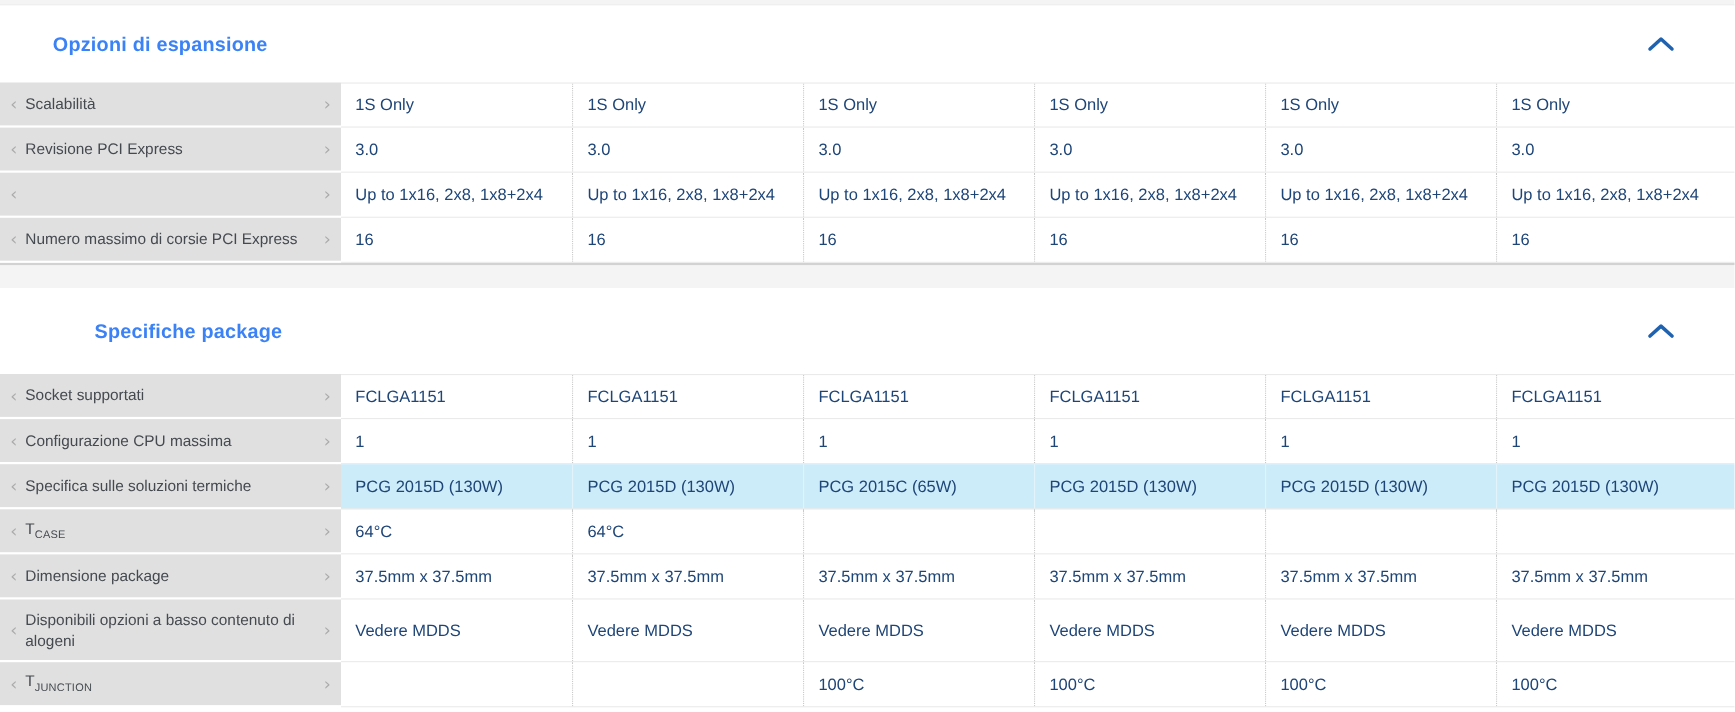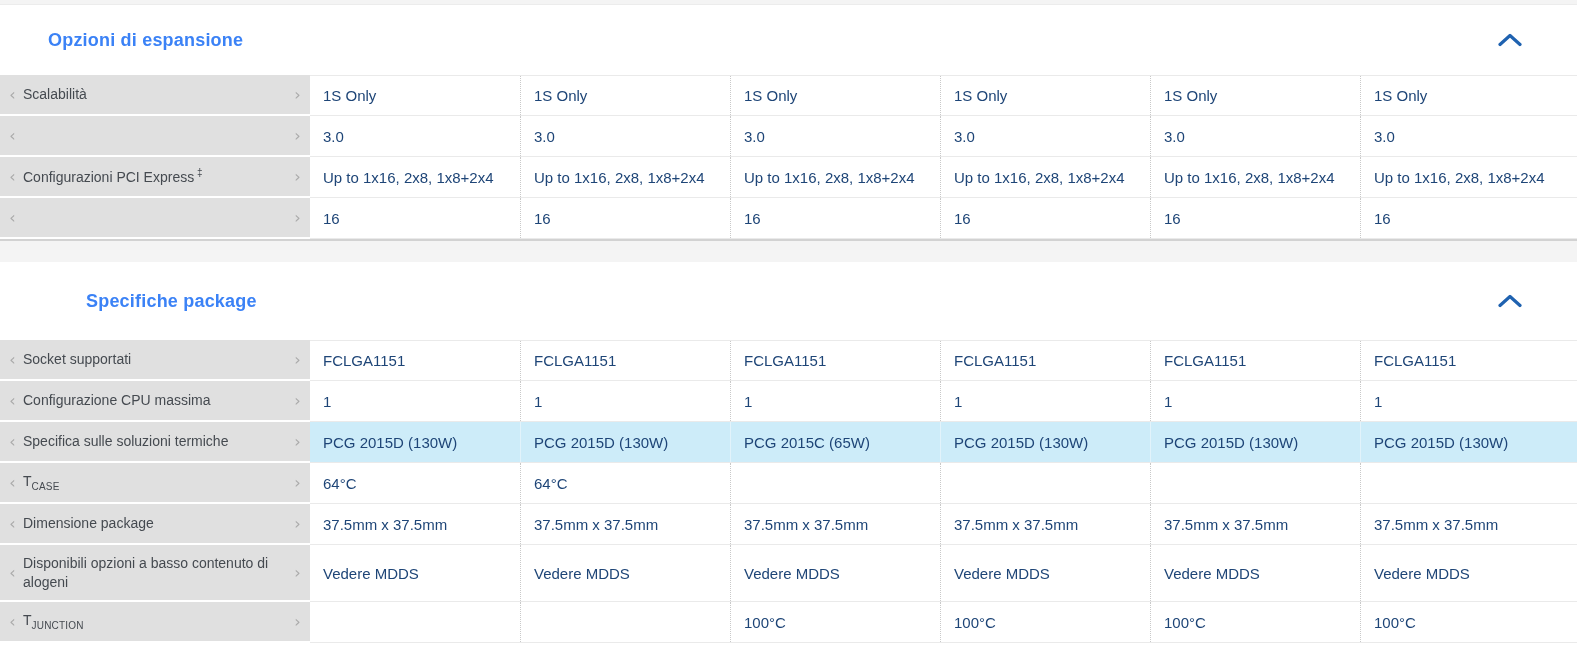--- a/index.html
+++ b/index.html
@@ -69,51 +69,52 @@
           <div class="value-cell">1S Only</div>
           <div class="value-cell">1S Only</div>
           <div class="value-cell">1S Only</div>
           <div class="value-cell">1S Only</div>
         </div>
   </div>
 
   <div class="spec-row">
     <div class="label-cell">
       <span class="nav-arrow">‹</span>
-      <span class="nav-arrow">›</span>
-    </div>
-    <div class="values">
-          <div class="value-cell">3.0</div>
-          <div class="value-cell">3.0</div>
-          <div class="value-cell">3.0</div>
-          <div class="value-cell">3.0</div>
-          <div class="value-cell">3.0</div>
-          <div class="value-cell">3.0</div>
-        </div>
-  </div>
-
-  <div class="spec-row">
-    <div class="label-cell">
-      <span class="nav-arrow">‹</span>
-      <span class="label-text"><span>Configurazioni PCI Express</span><sup> ‡</sup></span>
-      <span class="nav-arrow">›</span>
-    </div>
-    <div class="values">
-          <div class="value-cell">Up to 1x16, 2x8, 1x8+2x4</div>
-          <div class="value-cell">Up to 1x16, 2x8, 1x8+2x4</div>
-          <div class="value-cell">Up to 1x16, 2x8, 1x8+2x4</div>
-          <div class="value-cell">Up to 1x16, 2x8, 1x8+2x4</div>
-          <div class="value-cell">Up to 1x16, 2x8, 1x8+2x4</div>
-          <div class="value-cell">Up to 1x16, 2x8, 1x8+2x4</div>
-        </div>
-  </div>
-
-  <div class="spec-row">
-    <div class="label-cell">
-      <span class="nav-arrow">‹</span>
+      <span class="label-text"><span>Revisione PCI Express</span></span>
+      <span class="nav-arrow">›</span>
+    </div>
+    <div class="values">
+          <div class="value-cell">3.0</div>
+          <div class="value-cell">3.0</div>
+          <div class="value-cell">3.0</div>
+          <div class="value-cell">3.0</div>
+          <div class="value-cell">3.0</div>
+          <div class="value-cell">3.0</div>
+        </div>
+  </div>
+
+  <div class="spec-row">
+    <div class="label-cell">
+      <span class="nav-arrow">‹</span>
+      <span class="nav-arrow">›</span>
+    </div>
+    <div class="values">
+          <div class="value-cell">Up to 1x16, 2x8, 1x8+2x4</div>
+          <div class="value-cell">Up to 1x16, 2x8, 1x8+2x4</div>
+          <div class="value-cell">Up to 1x16, 2x8, 1x8+2x4</div>
+          <div class="value-cell">Up to 1x16, 2x8, 1x8+2x4</div>
+          <div class="value-cell">Up to 1x16, 2x8, 1x8+2x4</div>
+          <div class="value-cell">Up to 1x16, 2x8, 1x8+2x4</div>
+        </div>
+  </div>
+
+  <div class="spec-row">
+    <div class="label-cell">
+      <span class="nav-arrow">‹</span>
+      <span class="label-text"><span>Numero massimo di corsie PCI Express</span></span>
       <span class="nav-arrow">›</span>
     </div>
     <div class="values">
           <div class="value-cell">16</div>
           <div class="value-cell">16</div>
           <div class="value-cell">16</div>
           <div class="value-cell">16</div>
           <div class="value-cell">16</div>
           <div class="value-cell">16</div>
         </div>

